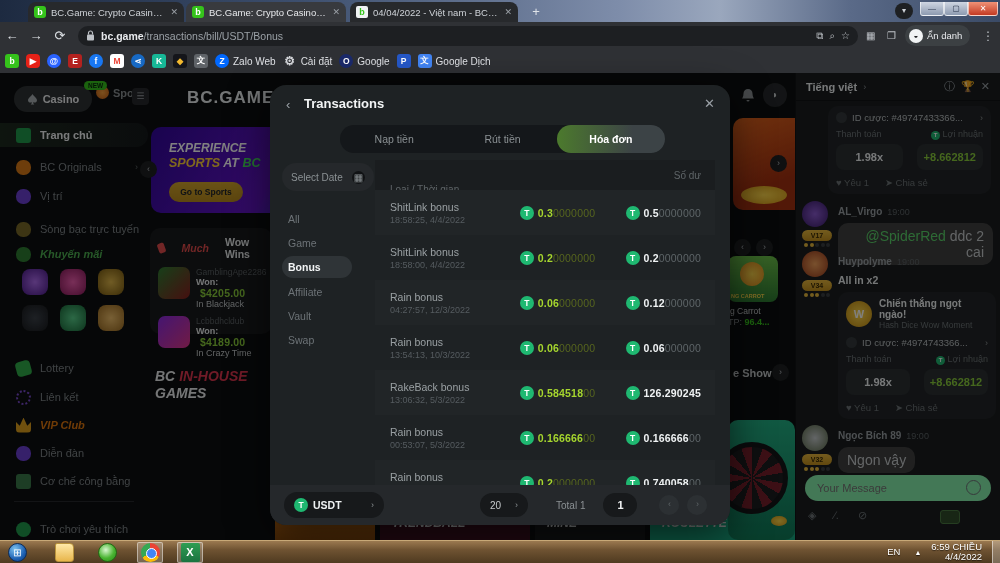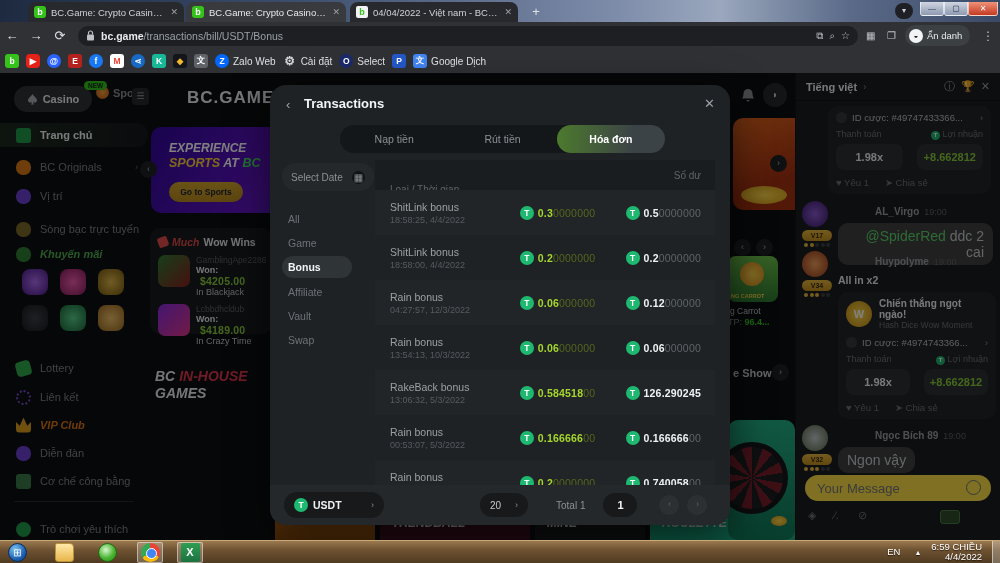--- a/index.html
+++ b/index.html
@@ -59,21 +59,21 @@
 
   .sportsbanner { left:151px; top:54px; width:200px; height:86px; border-radius:10px;
     background:linear-gradient(120deg,#31079d,#6414c9 60%,#2b49d8); overflow:hidden; }
   .sb1 { font-style:italic; font-weight:bold; color:#fff; font-size:12px; margin:14px 0 0 18px; }
   .sb2 { font-style:italic; font-weight:900; font-size:12.5px; margin:1px 0 0 18px; }
   .sb2 .y{color:#ffd23a;} .sb2 .w{color:#fff;} .sb2 .g{color:#45e05a;}
   .goldbtn { background:linear-gradient(#d3a52c,#b98b1d); color:#20242b; font-weight:bold; border-radius:13px; text-align:center; }
   .carouselbtn { width:17px; height:17px; border-radius:9px; background:#1d2022; color:#aeb3b6; font-size:9px; text-align:center; line-height:16px; }
 
   .wowpanel { left:150px; top:155px; width:122px; height:106px; border-radius:10px; background:#17191b; padding:8px; }
-  .wowhead { font-size:10.5px; font-weight:bold; color:#e8ebec; display:flex; gap:4px; align-items:center; }
+  .wowhead { font-size:10.5px; font-weight:bold; color:#e8ebec; display:flex; gap:16px; align-items:center; }
   .wowhead .much { color:#e34b4b; font-style:italic; }
   .wowentry { display:flex; gap:6px; margin-top:7px; }
   .thumb { width:32px; height:32px; border-radius:7px; flex:none; }
   .wuser { font-size:8.5px; color:#5c6265; }
   .wwon { font-size:9px; color:#e8ebec; font-weight:bold; }
   .wwon .amt { color:#8ace3a; }
   .wgame { font-size:9px; color:#c3c7c9; }
 
   .ihhead { left:155px; top:295px; font-style:italic; font-weight:900; font-size:14px; color:#e9eced; line-height:17px; }
   .ihhead .pink { color:#e0354e; }
@@ -110,25 +110,25 @@
   .paylbls { display:flex; justify-content:space-between; margin-top:6px; font-size:9px; color:#6d7377; }
   .paypills { display:flex; gap:14px; margin-top:4px; }
   .ppill { flex:1; background:#2b2f32; border-radius:8px; text-align:center; padding:7px 0; font-weight:bold; font-size:11px; color:#eef1f2; }
   .ppill.profit { color:#8ace3a; }
   .actions { display:flex; gap:16px; margin-top:7px; font-size:9.5px; color:#6d7377; }
   .avatar { width:26px; height:26px; border-radius:13px; }
   .vipbadge { width:30px; height:11px; border-radius:6px; background:linear-gradient(#e7b73c,#c2901d); color:#3a2a05; font-size:7px; font-weight:bold; text-align:center; line-height:11px; }
   .vipdots { display:flex; gap:1.5px; margin-top:2px; justify-content:center; }
   .vipdots i { width:4px; height:4px; border-radius:2px; background:#3a3e41; }
   .vipdots i.on { background:#e7b73c; }
-  .mname { font-size:10px; font-weight:bold; color:#9aa0a4;margin-left:37px; }
+  .mname { font-size:10px; font-weight:bold; color:#9aa0a4; }
   .mtime { font-size:9px; color:#5c6265; margin-left:5px; }
   .bubble { background:#404040; border-radius:10px; padding:5px 9px; font-size:14px; color:#c6cacc; display:inline-block;text-align:right; }
   .mention { color:#5ad469; }
-  .chatinput { left:9px; width:186px; height:26px; border-radius:13px; background:#fde047; border:none; color:#6d7377; font-size:13px; padding:0 30px 0 12px; font-family:"Liberation Sans",sans-serif; }
+  .chatinput { left:9px; width:186px; height:26px; border-radius:13px; background:#86efac; border:none; color:#6d7377; font-size:11px; padding:0 30px 0 12px; font-family:"Liberation Sans",sans-serif; }
   .smiley { width:15px; height:15px; border-radius:8px; border:1.5px solid #6d7377; }
   .ciic { color:#6d7377; font-size:11px; }
   .gifbox { width:20px; height:14px; border-radius:3px; background:#2f4d2a; border:1px solid #4a7a42; }
 
   
   .modal { left:270px; top:85px; width:460px; height:440px; background:#1e2224; border-radius:16px;
     box-shadow:0 10px 40px rgba(0,0,0,.6); }
   .mhead { color:#f2f4f5; font-weight:bold; font-size:13px; }
   .mclose { color:#9aa0a6; font-size:13px; }
   .tabsbar { left:70px; top:40px; width:325px; height:28px; background:#14171a; border-radius:14px; display:flex; }
@@ -229,21 +229,21 @@
     <span class="bm" style="background:#fff;color:#ea4335;">M</span>
     <span class="bm" style="background:#1769c4;border-radius:7px;">⋖</span>
     <span class="bm" style="background:#17b897;">K</span>
     <span class="bm" style="background:#14151a;color:#f3ba2f;">◆</span>
     <span class="bm" style="background:#5f6368;">文</span>
     <span class="bm" style="background:#0068ff;border-radius:7px;">Z</span>
     <span class="bmlbl">Zalo Web</span>
     <span class="bm" style="background:transparent;color:#dadce0;font-size:12px;">⚙</span>
     <span class="bmlbl">Cài đặt</span>
     <span class="bm" style="background:#1b2a6b;border-radius:7px;">O</span>
-    <span class="bmlbl">Select</span>
+    <span class="bmlbl">Google</span>
     <span class="bm" style="background:#2558c9;">P</span>
     <span class="bm" style="background:#4285f4;">文</span>
     <span class="bmlbl">Google Dịch</span>
   </div>
 
   <div class="abs site">
 
     <div class="abs snav-casino">
       <svg width="11" height="11" viewBox="0 0 11 11">
           <path d="M5.5 0C4 2.5 1 4 1 6.3 1 7.8 2.2 8.6 3.4 8.6c.7 0 1.3-.2 1.6-.6-.1 1-.5 1.9-1.3 2.6h3.6c-.8-.7-1.2-1.6-1.3-2.6.3.4.9.6 1.6.6C8.8 8.6 10 7.8 10 6.3 10 4 7 2.5 5.5 0z" fill="#aab0b3"></path>

